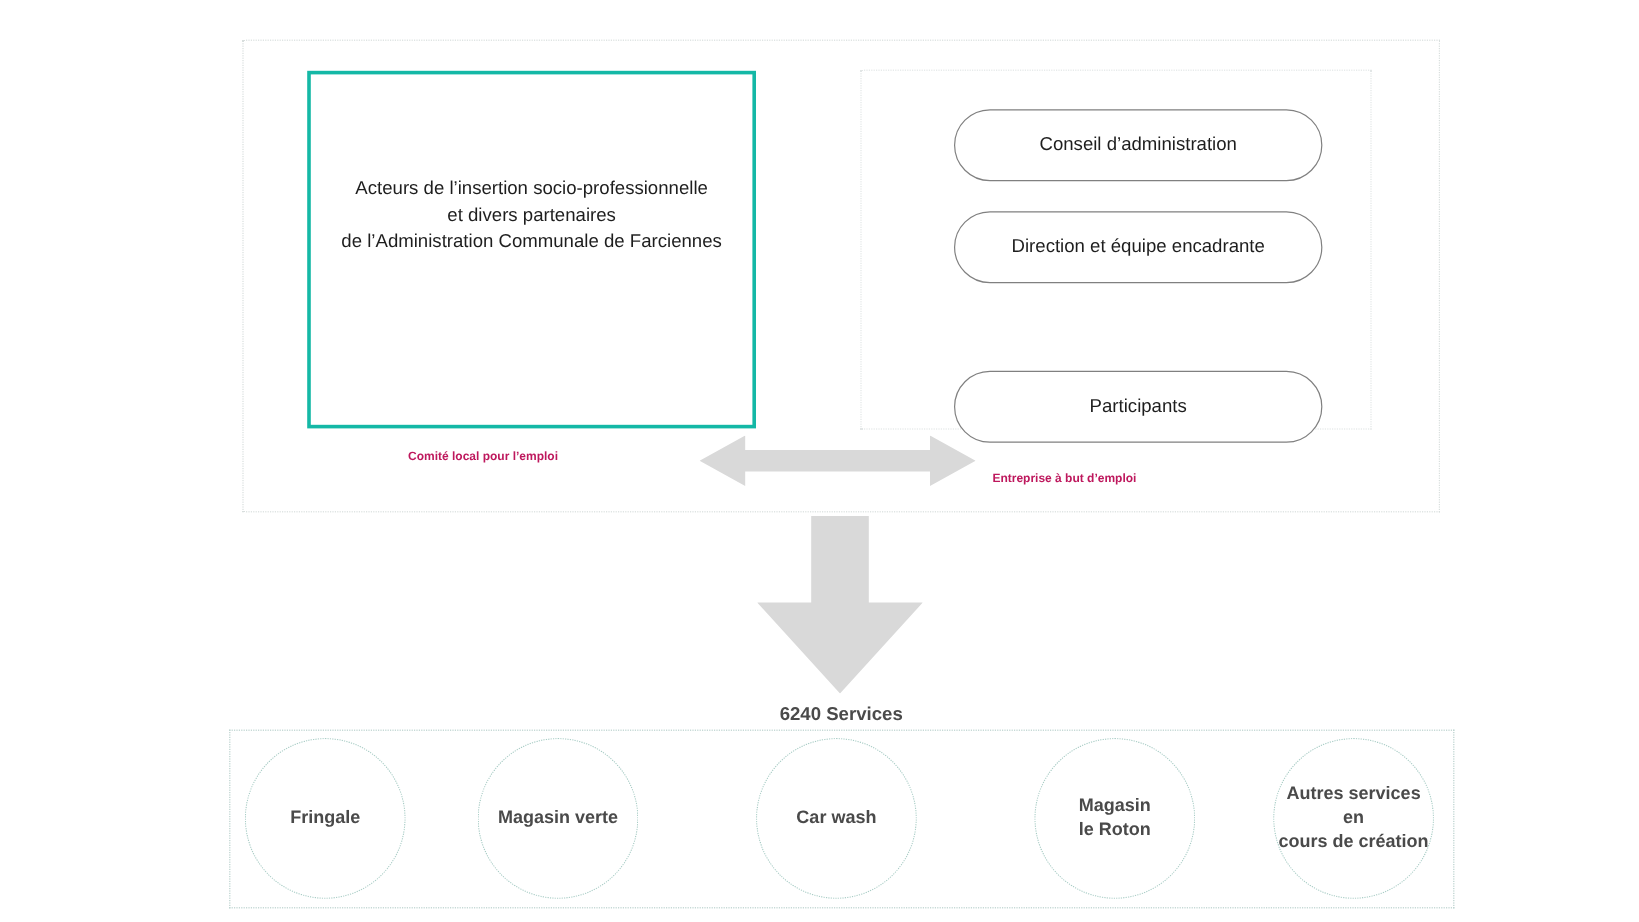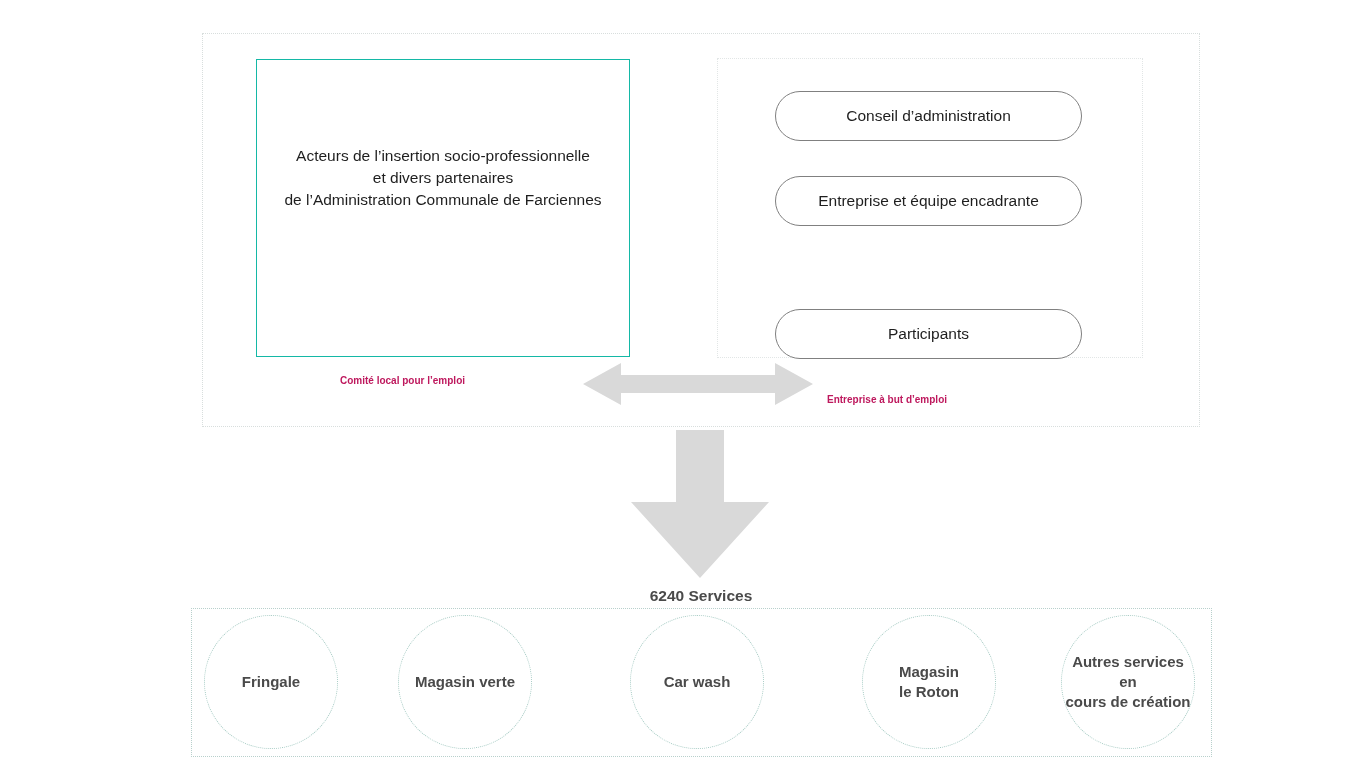--- a/index.html
+++ b/index.html
@@ -34,21 +34,21 @@
     background: #ffffff;
   }
 
   
   .left-panel {
     position: absolute;
     left: 256px;
     top: 59px;
     width: 374px;
     height: 298px;
-    border: 1px solid #14b8a6;
+    border: 3px solid #14b8a6;
     box-sizing: border-box;
     background: #ffffff;
   }
   .left-panel-text {
     position: absolute;
     left: 0;
     right: 0;
     top: 85px;
     text-align: center;
     font-size: 15.5px;
@@ -64,23 +64,23 @@
     top: 58px;
     width: 426px;
     height: 300px;
     border: 1px dotted #e2e6e6;
     box-sizing: border-box;
     background: #ffffff;
   }
 
   .pill {
     position: absolute;
-    left: 57px;
+    left: 77px;
     width: 307px;
-    height: 50px;
+    height: 60px;
     border: 1px solid #808080;
     border-radius: 33px;
     box-sizing: border-box;
     background: #ffffff;
     display: flex;
     align-items: center;
     justify-content: center;
     font-size: 15.5px;
     color: #1e1e1e;
     white-space: nowrap;
@@ -178,21 +178,21 @@
     <div class="left-panel-text">Acteurs de l’insertion socio-professionnelle
 et divers partenaires
 de l’Administration Communale de Farciennes</div>
   </div>
 
   <div class="right-panel">
     <div class="pill p0">
       <span>Conseil d’administration</span>
     </div>
     <div class="pill p1">
-      <span>Entreprise et équipe encadrante</span>
+      <span>Direction et équipe encadrante</span>
     </div>
     <div class="pill p2">
       <span>Participants</span>
     </div>
   </div>
 
   <div class="side-label left-label">Comité local pour l’emploi</div>
 
   <div class="side-label right-label">Entreprise à but d’emploi</div>
 

